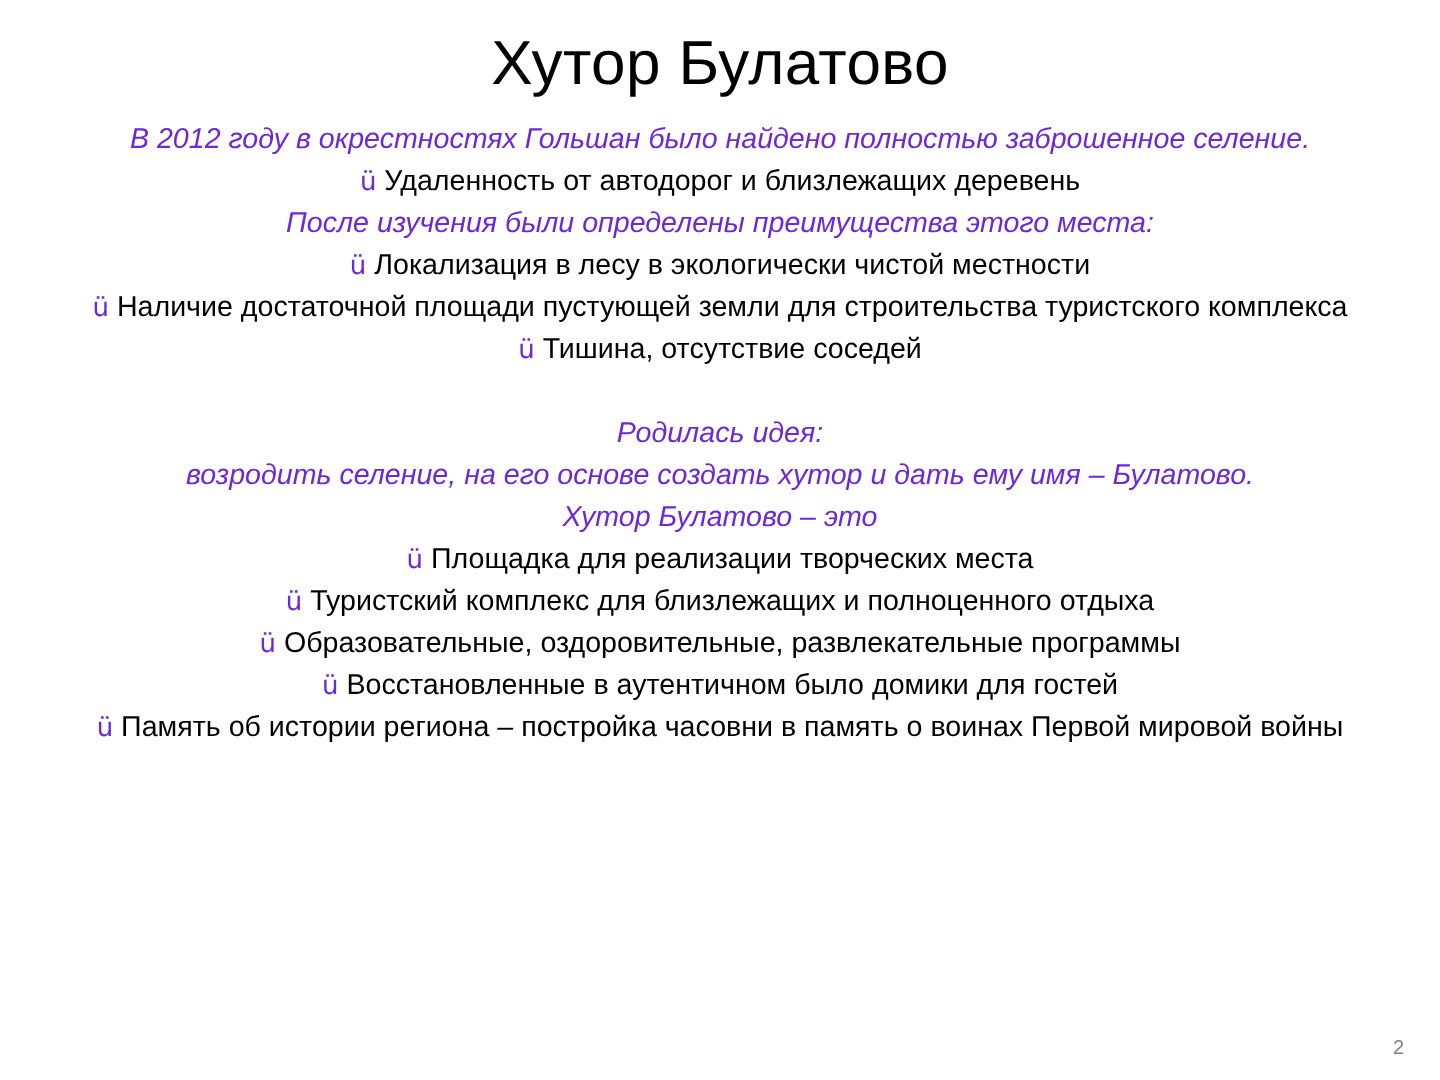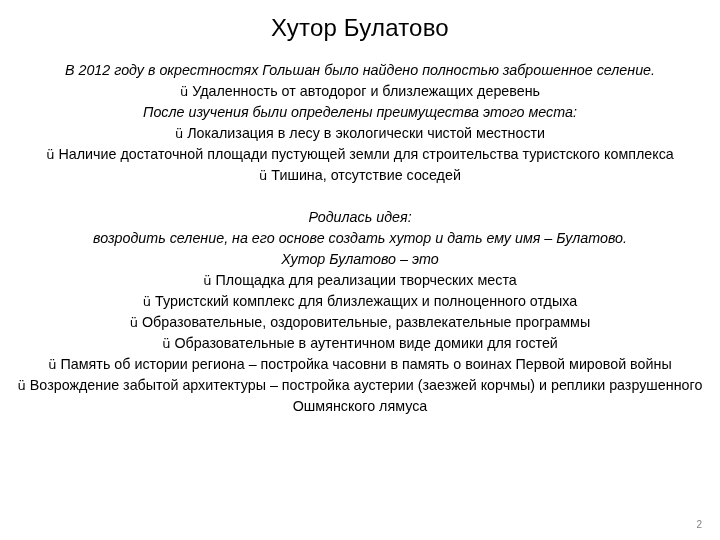--- a/index.html
+++ b/index.html
@@ -20,40 +20,40 @@
     height: 540px;
     box-sizing: border-box;
   }
   .title {
     position: absolute;
     top: 14px;
     left: 0;
     width: 720px;
     text-align: center;
     font-family: "Liberation Sans", sans-serif;
-    font-size: 24px;
+    font-size: 31px;
     font-weight: normal;
     color: #000000;
     letter-spacing: 0.2px;
   }
   .body {
     position: absolute;
     top: 60px;
     left: 8px;
     width: 704px;
     font-family: "Liberation Sans", sans-serif;
     font-size: 14.3px;
     line-height: 21px;
   }
   .para {
     margin: 0;
     padding: 0;
   }
   .red {
-    color: #000000;
+    color: #6d28d9;
   }
   .italic {
     font-style: italic;
   }
   .center {
     text-align: center;
   }
   .gap {
     height: 21px;
   }
@@ -112,28 +112,24 @@
     <div class="para center">
       <span class="check red">ü</span>
       <span>Туристский комплекс для близлежащих и полноценного отдыха</span>
     </div>
     <div class="para center">
       <span class="check red">ü</span>
       <span>Образовательные, оздоровительные, развлекательные программы</span>
     </div>
     <div class="para center">
       <span class="check red">ü</span>
-      <span>Образовательные в аутентичном виде домики для гостей</span>
+      <span>Восстановленные в аутентичном было домики для гостей</span>
     </div>
     <div class="para center">
       <span class="check red">ü</span>
       <span>Память об истории региона – постройка часовни в память о воинах Первой мировой войны</span>
-    </div>
-    <div class="para center">
-      <span class="check red">ü</span>
-      <span>Возрождение забытой архитектуры – постройка аустерии (заезжей корчмы) и реплики разрушенного Ошмянского лямуса</span>
     </div>
 
   </div>
 
   <div class="pagenum">2</div>
 
 </div>
 
 </body></html>

